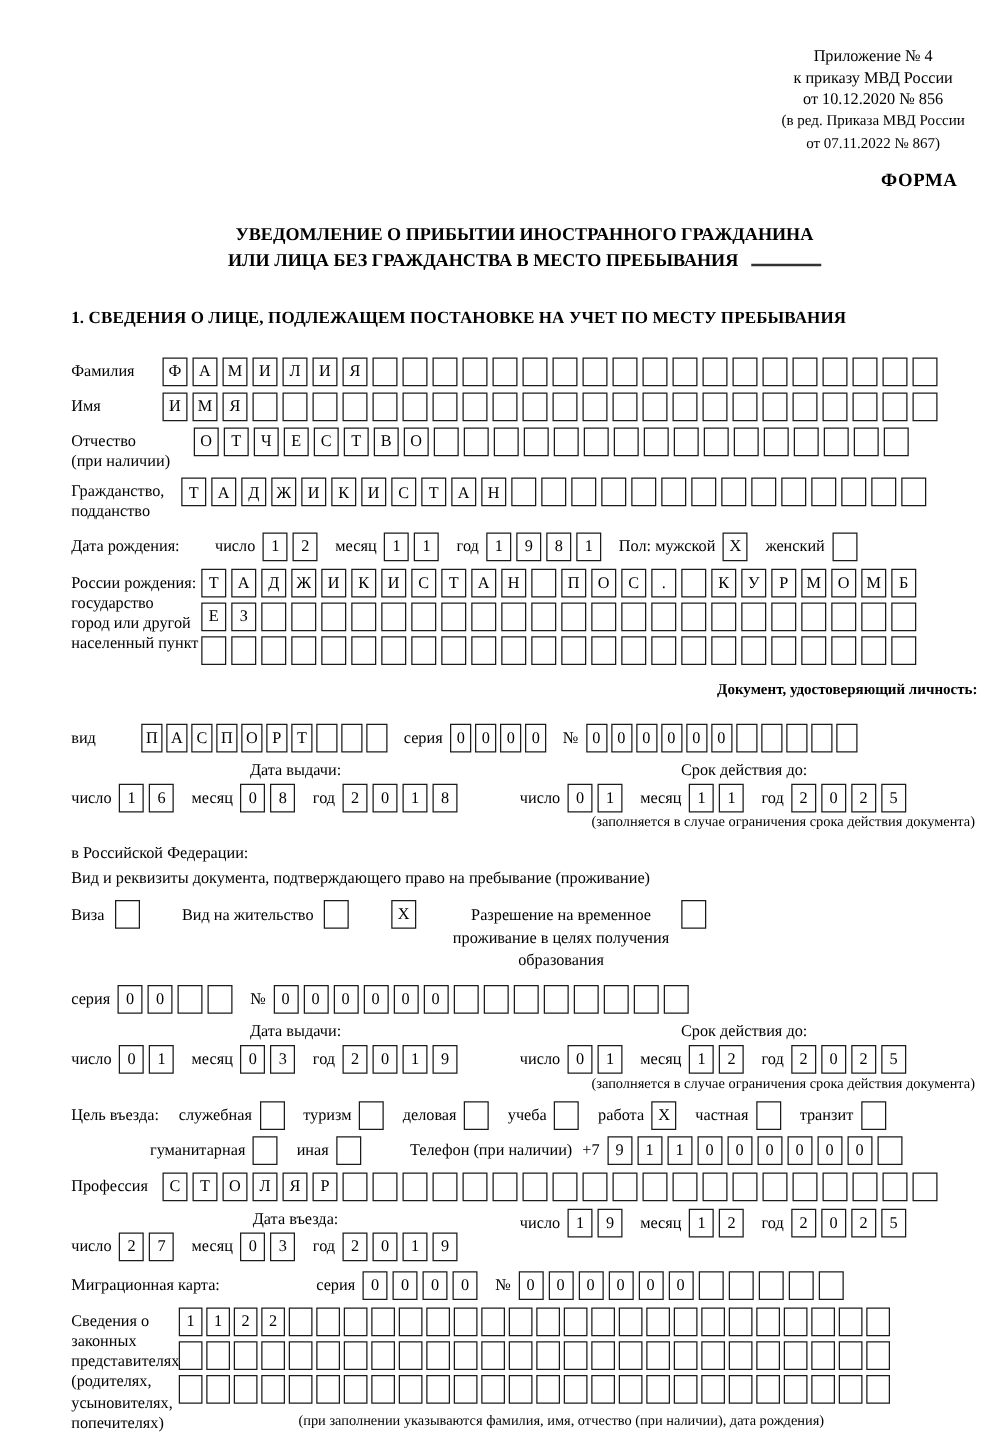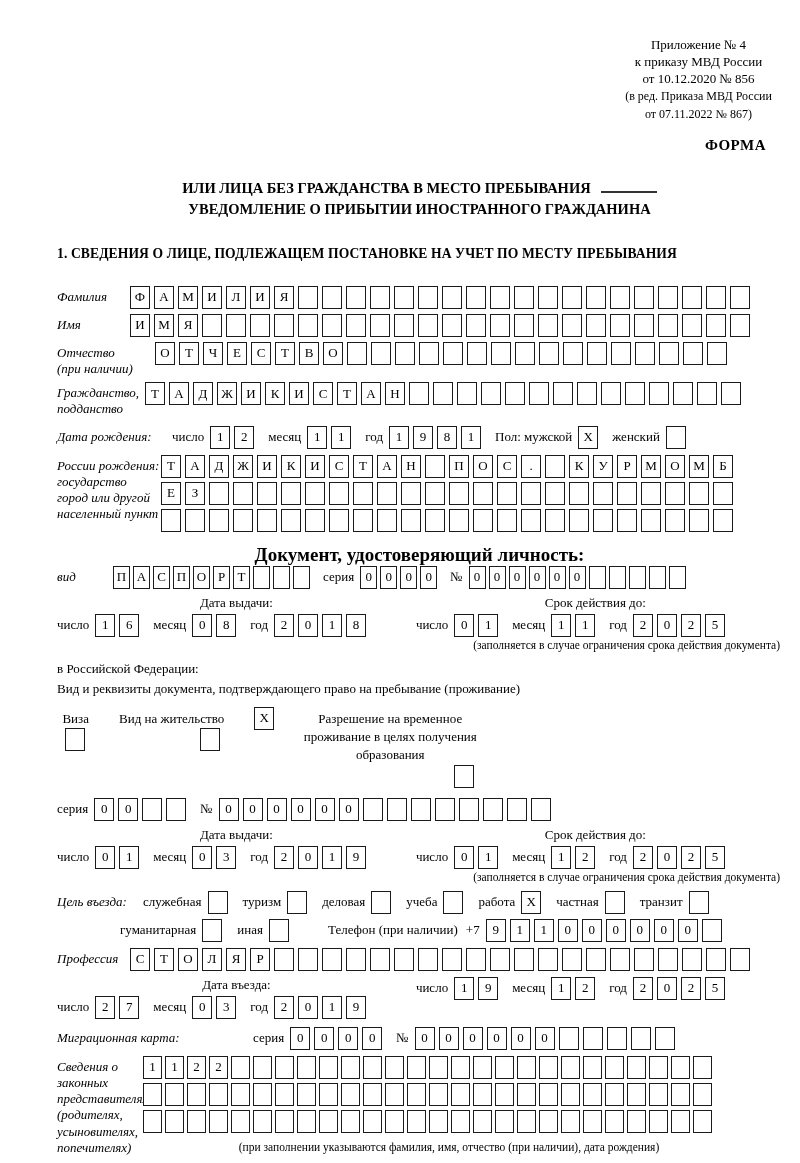--- a/index.html
+++ b/index.html
@@ -12,46 +12,46 @@
   .forma{margin-top:14px;font-weight:bold;font-size:15px;text-align:right;padding-right:16px;letter-spacing:.5px;}
 
   
   .title{margin-top:24px;text-align:center;font-weight:bold;font-size:14.5px;line-height:1.45;}
   .blank{display:inline-block;width:56px;border-bottom:2px solid #333;height:12px;margin-left:10px;}
   .section{margin-top:26px;font-weight:bold;font-size:13.6px;letter-spacing:.1px;}
 
   
   .rows{margin-top:24px;font-size:13px;}
   .frow{display:flex;align-items:flex-start;margin-bottom:5px;}
-  .lbl{flex:none;padding-top:3px;line-height:1.25;font-style:italic;}
+  .lbl{flex:none;padding-top:3px;line-height:1.25;}
   .lblw73{width:73px}.lblw98{width:98px}.lblw88{width:88px}.lblw104{width:104px}.lblw56{width:56px}
   .cells{display:inline-flex;flex:none;}
   .cell{box-sizing:content-box;width:18px;height:21px;border:1.5px solid #1b1b1b;margin-right:4px;
         display:inline-flex;align-items:center;justify-content:center;font-size:13px;background:#fff;}
   .tight .cell{width:15px;margin-right:3px;}
   .mr3 .cell{margin-right:3px;width:17px;}
   .stack .cells{margin-bottom:4px;}
   .stack{display:flex;flex-direction:column;}
 
   .inlbl{flex:none;padding-top:3px;margin:0 6px 0 10px;}
   .inlbl:first-child{margin-left:0;}
 
   
   .dates{display:flex;margin-top:6px;}
   .dcol{width:49.5%;}
   .dhead{text-align:center;font-size:13px;margin-bottom:3px;}
   .dvals{display:flex;align-items:flex-start;}
   .dnote{font-size:11.5px;text-align:right;margin-top:2px;padding-right:2px;}
 
-  .docline{text-align:center;font-weight:bold;font-size:19px;margin:8px 0 0 0;}
+  .docline{text-align:right;font-weight:bold;font-size:12px;margin:8px 0 20px 0;}
   .intro{font-size:13px;line-height:1.55;margin-top:8px;}
 
   
   .ropts{display:flex;align-items:flex-start;margin-top:8px;margin-bottom:10px;}
-  .ropt{display:flex;align-items:flex-end;flex-direction:column;}
+  .ropt{display:flex;align-items:flex-start;}
   .ropt .olabel{padding-top:3px;line-height:1.4;}
   .center{text-align:center;}
   .w170{width:176px;}
   .w180{width:176px;}.gap2{margin-left:30px}.gap3{margin-left:22px}.gap4{margin-left:24px}
   .bx{margin-left:8px;}
 
   
   .popt{display:flex;align-items:flex-start;margin-right:11px;}
   .popt .olabel{padding-top:3px;margin-right:6px;}
   .indent63{margin-left:63px;}
@@ -69,22 +69,22 @@
   <div class="hdr">
     <div>Приложение № 4</div>
     <div>к приказу МВД России</div>
     <div>от 10.12.2020 № 856</div>
     <div class="small">(в ред. Приказа МВД России</div>
     <div class="small">от 07.11.2022 № 867)</div>
   </div>
   <div class="forma">ФОРМА</div>
 
   <div class="title">
+    <div>УВЕДОМЛЕНИЕ О ПРИБЫТИИ ИНОСТРАННОГО ГРАЖДАНИНА</div>
     <div><span>ИЛИ ЛИЦА БЕЗ ГРАЖДАНСТВА В МЕСТО ПРЕБЫВАНИЯ</span><span class="blank"></span></div>
-    <div>УВЕДОМЛЕНИЕ О ПРИБЫТИИ ИНОСТРАННОГО ГРАЖДАНИНА</div>
   </div>
 
   <div class="section">1. СВЕДЕНИЯ О ЛИЦЕ, ПОДЛЕЖАЩЕМ ПОСТАНОВКЕ НА УЧЕТ ПО МЕСТУ ПРЕБЫВАНИЯ</div>
 
   <div class="rows">
 
     <div class="frow">
       <div class="lbl lblw73">Фамилия</div>
       <span class="cells">
           <span class="cell">Ф</span>

